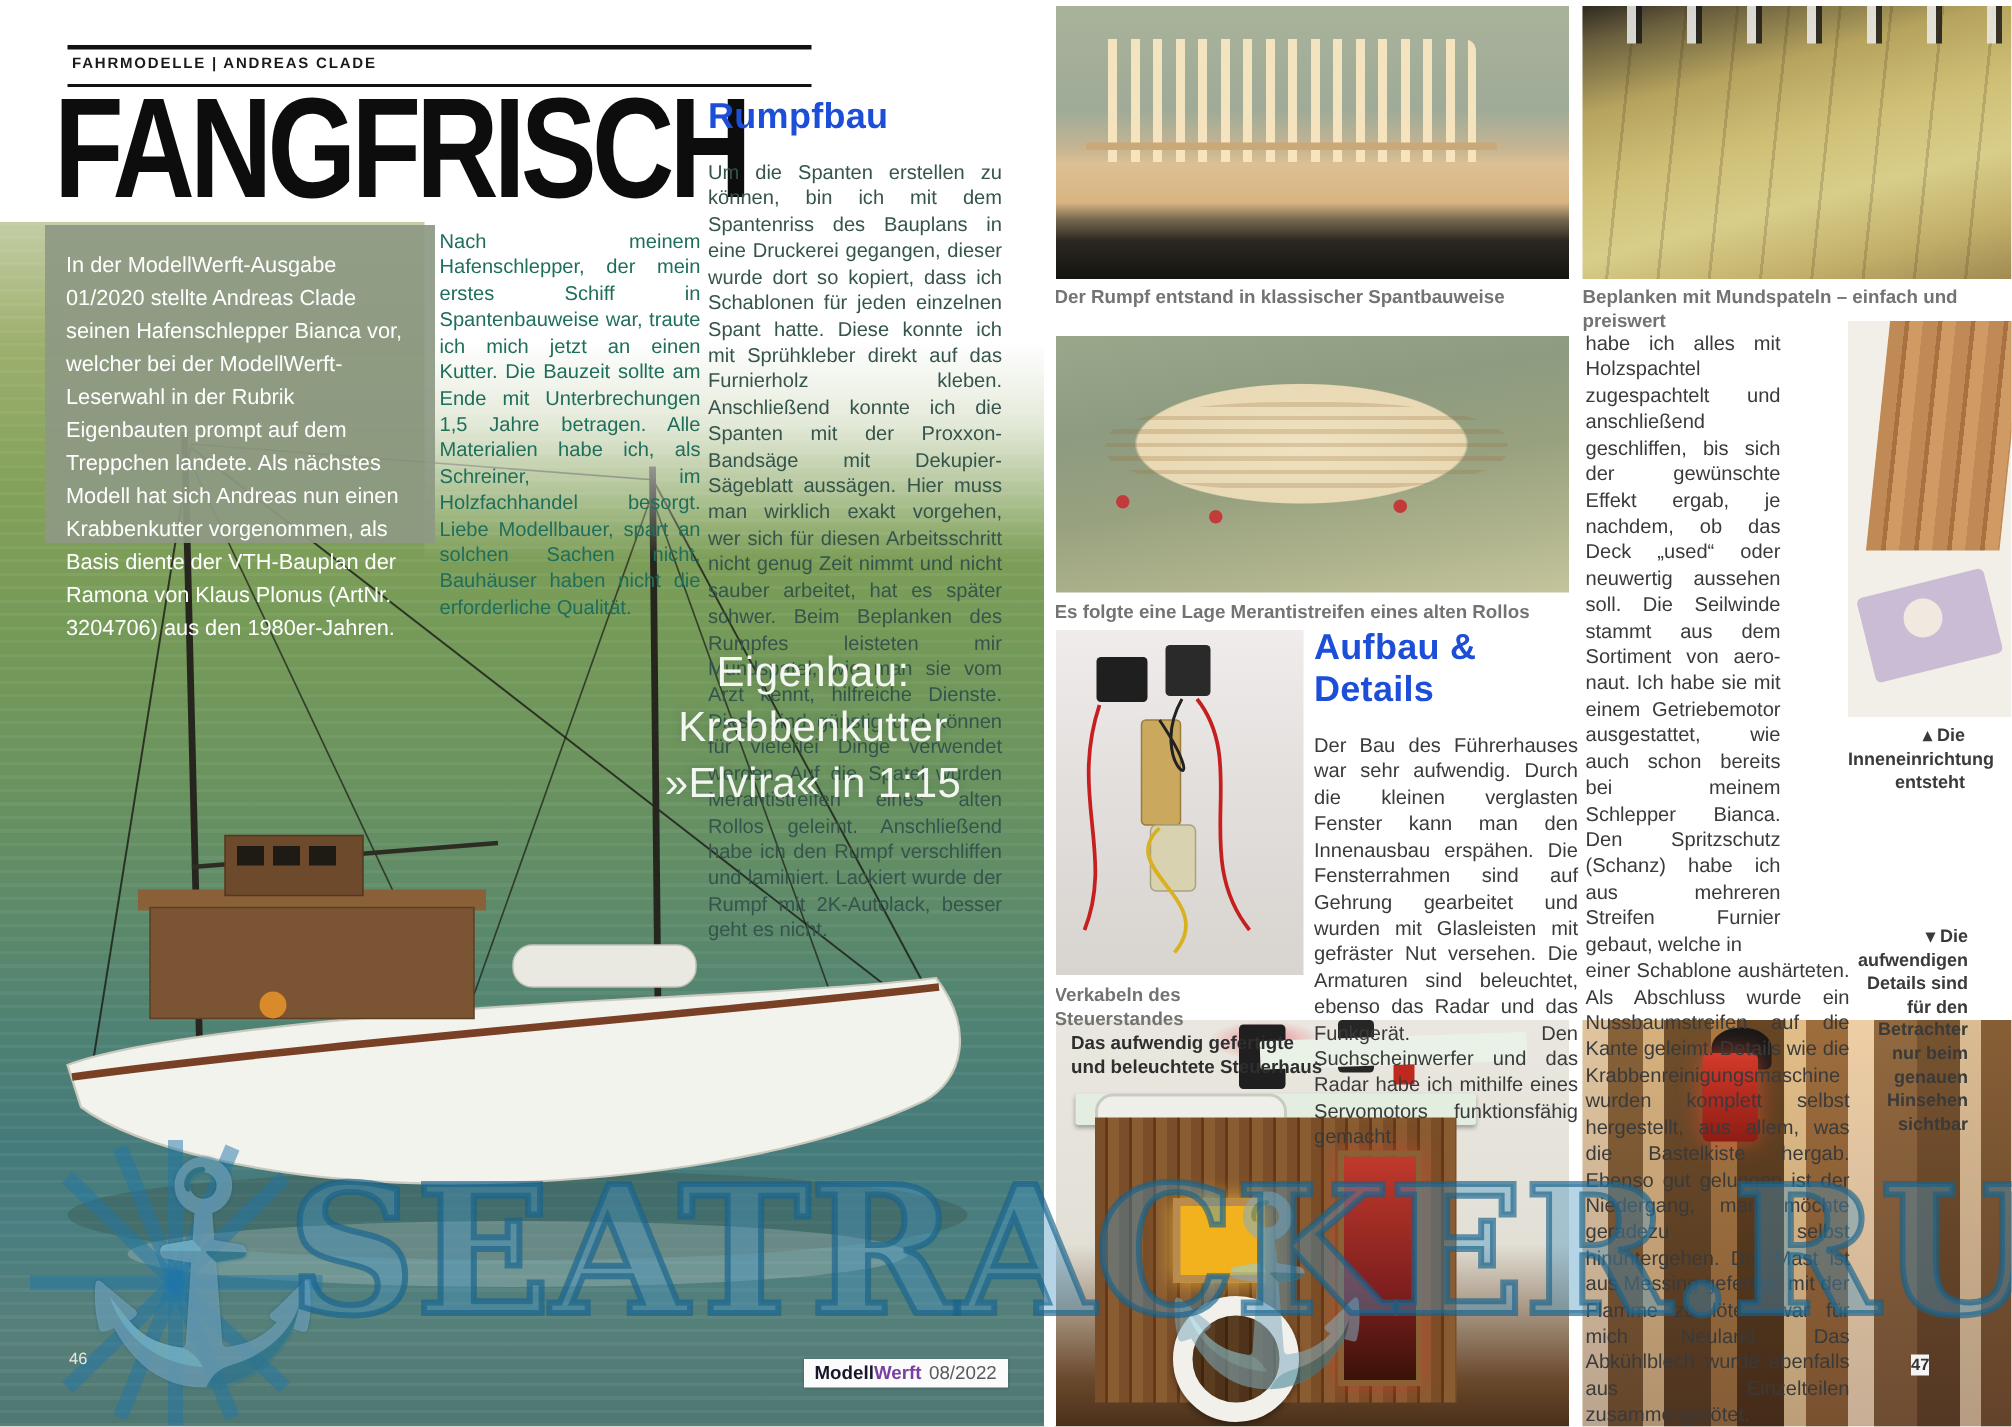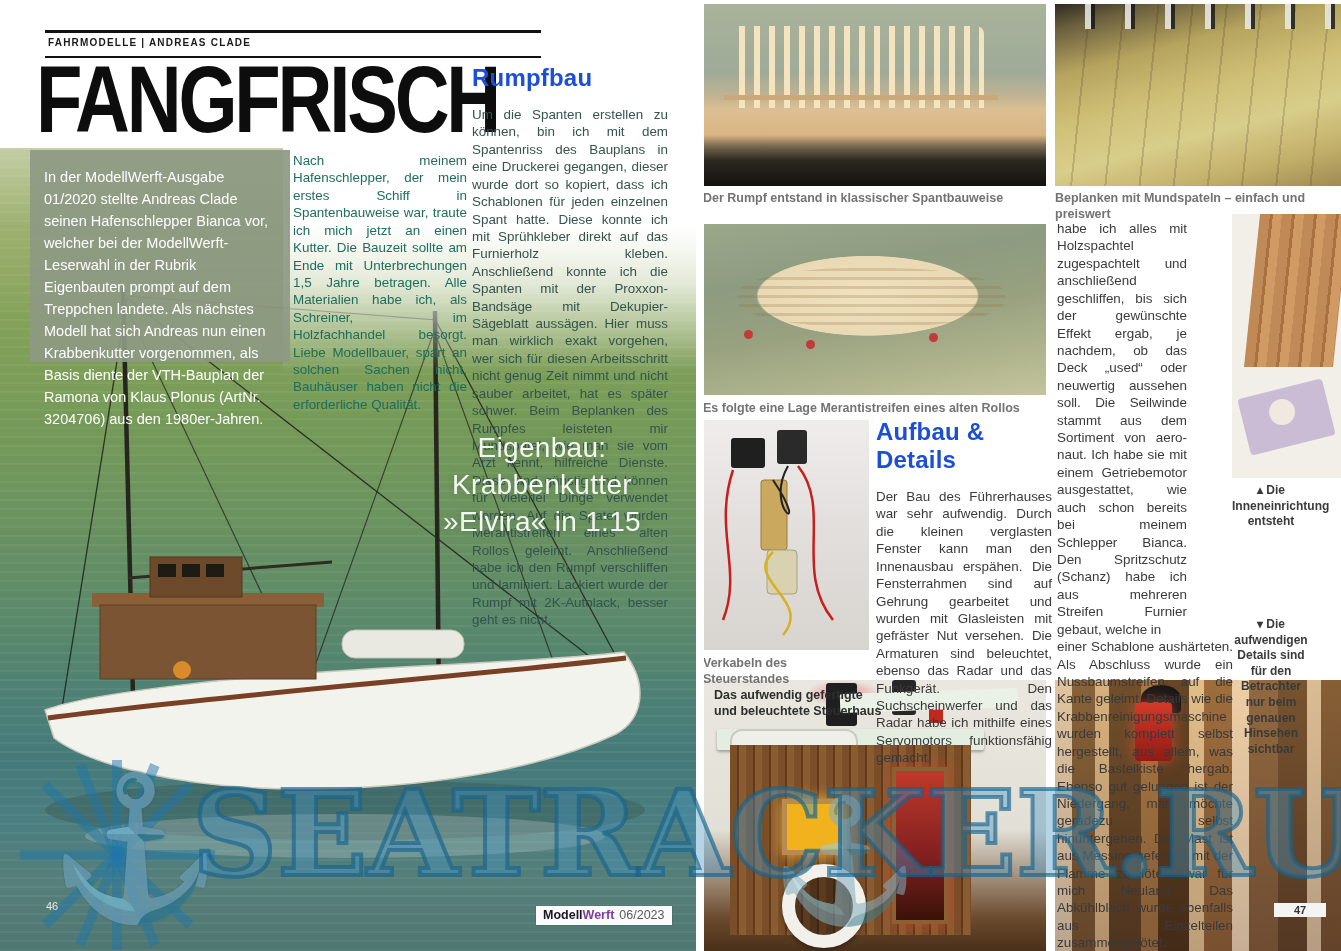--- a/index.html
+++ b/index.html
@@ -67,21 +67,21 @@
   .footer-brand .b2{font-weight:bold;color:#7a3f9e;}
   .footer-brand .b3{color:#5a5a5a;margin-left:5px;}
 
   
   .gutter{left:696px;top:0;width:8px;height:951px;background:#ffffff;z-index:4;}
 
   .caption{
     font-size:12.5px;font-weight:bold;color:#737373;line-height:1.25;z-index:3;position:absolute;
   }
   .side-caption{
-    font-size:12px;font-weight:bold;color:#3a3a3a;line-height:1.3;text-align:center;z-index:3;position:absolute;
+    font-size:12px;font-weight:bold;color:#3a3a3a;line-height:1.3;text-align:right;z-index:3;position:absolute;
   }
   .bodytext-dark{
     color:#3a3a3a;font-size:13.4px;line-height:1.3;text-align:justify;
   }
 
   
   .photo-spant{
     left:703px;top:4px;width:343px;height:182px;z-index:1;
     background:linear-gradient(180deg,#a9b29a 0%,#9fab98 38%,#c5b492 52%,#dcc093 58%,#d8b482 72%,#7a6a50 78%,#2b2822 86%,#15130f 100%);
   }
@@ -196,21 +196,21 @@
     background:linear-gradient(90deg,
       #d7d2c4 0 6%, #5c4a36 6% 14%, #cab795 14% 19%, #3c3024 19% 30%,
       #8a6a45 30% 36%, #2e241a 36% 47%, #d9c9a4 47% 52%, #7a5a3c 52% 62%,
       #e9e0cd 62% 68%, #6a5440 68% 78%, #45362a 78% 88%, #d0c6b2 88% 93%, #5a4634 93% 100%);
   }
   .photo-mast .warm{position:absolute;left:0;top:0;width:100%;height:100%;background:linear-gradient(180deg,rgba(250,160,60,.28),rgba(120,60,20,.30));}
   .photo-mast .redlamp{position:absolute;left:28%;top:8%;width:13%;height:22%;background:linear-gradient(180deg,#d43a2a,#8e1c14);border-radius:4px;box-shadow:0 0 16px rgba(230,80,50,.7);}
   .photo-mast .blackcap{position:absolute;left:30%;top:2%;width:14%;height:10%;background:#181818;border-radius:50% 50% 4px 4px;}
   .pagenum-right{
     left:1274px;top:903px;z-index:6;background:#f4f4f4;color:#333;font-size:11px;font-weight:bold;
-    padding:1px 20px;
+    padding:1px 0;
   }
 
   
   .watermark-text{
     left:192px;top:775px;width:1160px;z-index:5;
     font-family:"DejaVu Serif", serif;font-weight:bold;
     font-size:118px;line-height:1;letter-spacing:0px;white-space:nowrap;
     color:rgba(70,148,192,.40);
     -webkit-text-stroke:4px rgba(23,98,140,.65);
     text-stroke:4px rgba(23,98,140,.65);
@@ -277,21 +277,21 @@
 <div class="abs col-rumpfbau">
   <h2 class="h-section">Rumpfbau</h2>
   <div class="bodytext">Um die Spanten erstellen zu können, bin ich mit dem Spantenriss des Bauplans in eine Druckerei gegangen, dieser wurde dort so kopiert, dass ich Schablonen für jeden einzelnen Spant hatte. Diese konnte ich mit Sprühkleber direkt auf das Furnierholz kleben. Anschließend konnte ich die Spanten mit der Proxxon-Bandsäge mit Dekupier-Sägeblatt aussägen. Hier muss man wirklich exakt vorgehen, wer sich für diesen Arbeitsschritt nicht genug Zeit nimmt und nicht sauber arbeitet, hat es später schwer. Beim Beplanken des Rumpfes leisteten mir Mundspatel, wie man sie vom Arzt kennt, hilfreiche Dienste. Diese sind günstig und können für vielerlei Dinge verwendet werden. Auf die Spatel wurden Merantistreifen eines alten Rollos geleimt. Anschließend habe ich den Rumpf verschliffen und laminiert. Lackiert wurde der Rumpf mit 2K-Autolack, besser geht es nicht.</div>
 </div>
 
 <div class="abs photo-overlay-title">Eigenbau: Krabbenkutter »Elvira« in 1:15</div>
 
 <div class="abs pagenum-left">46</div>
 
 <div class="abs footer-brand">
-  <span class="b1">Modell</span><span class="b2">Werft</span><span class="b3">06/2023</span>
+  <span class="b1">Modell</span><span class="b2">Werft</span><span class="b3">08/2022</span>
 </div>
 
 <div class="abs gutter"></div>
 
 <div class="abs photo-spant">
   <div class="frames"></div>
   <div class="keel"></div>
 </div>
 <div class="caption caption-spant">Der Rumpf entstand in klassischer Spantbauweise</div>
 

